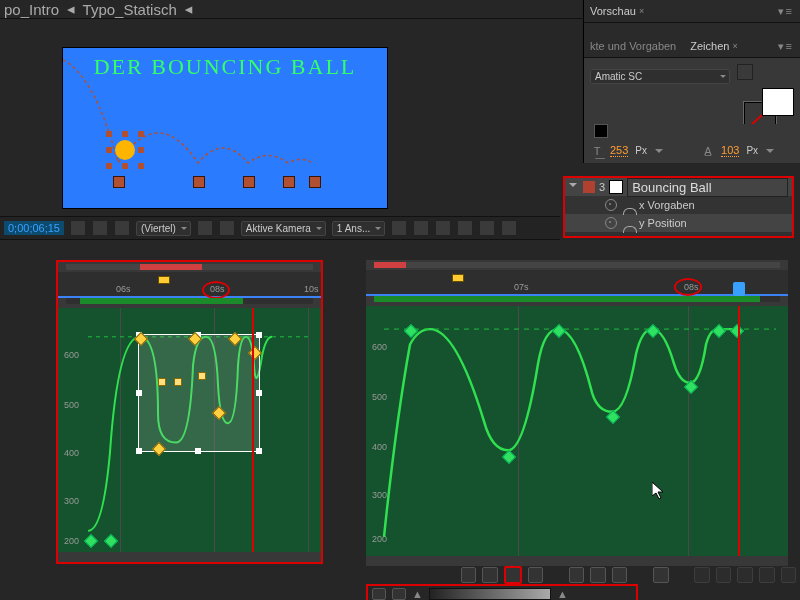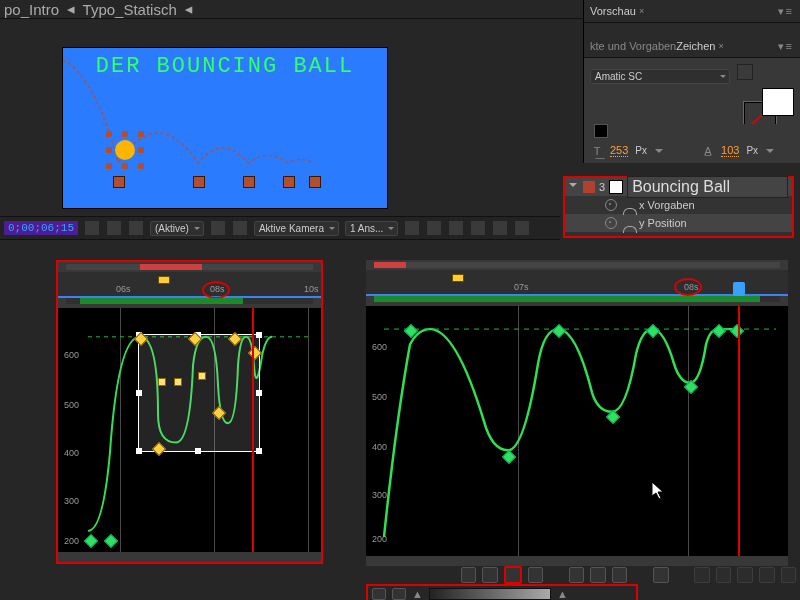--- a/index.html
+++ b/index.html
@@ -1,22 +1,22 @@
 <!DOCTYPE html>
 <html><head>
 <meta charset="utf-8">
 <style>
   html,body{margin:0;padding:0;width:800px;height:600px;background:#262626;font-family:sans-serif;font-size:11px;color:#bbb;overflow:hidden}
   .tabbar{background:#262626;border-bottom:1px solid #111;height:18px;display:flex;align-items:center;padding:0 4px;gap:8px}
   .tab{color:#aaa;font-size:15px}
   .viewport-wrap{padding:28px 0 0 62px}
   .viewport{width:324px;height:160px;background:#2b7bff;position:relative;border:1px solid #000}
-  .viewport .title{position:absolute;left:50%;top:6px;transform:translateX(-50%);color:#33ff66;font-size:22px;letter-spacing:2px;font-family:Liberation Mono, monospace;white-space:nowrap}
+  .viewport .title{position:absolute;left:50%;top:6px;transform:translateX(-50%);color:#33ff66;font-size:22px;letter-spacing:2px;font-family:Liberation Serif, serif;white-space:nowrap}
   .toolbar{height:22px;background:#232323;border-top:1px solid #111;border-bottom:1px solid #111;display:flex;align-items:center;padding:0 4px;gap:6px}
-  .tc{background:#4c1d95;color:#3aa0ff;padding:1px 4px;font-family:Liberation Mono, monospace;font-size:11px}
+  .tc{background:#0c4a6e;color:#3aa0ff;padding:1px 4px;font-family:Liberation Sans, sans-serif;font-size:11px}
   .dd{background:#2f2f2f;border:1px solid #444;color:#ccc;font-size:10px;padding:1px 14px 1px 4px;position:relative;border-radius:2px}
   .dd:after{content:"";position:absolute;right:3px;top:5px;border:3px solid transparent;border-top-color:#888}
   .ico{width:14px;height:14px;background:#3a3a3a;border:1px solid #222;display:inline-block}
   .panels-right{position:absolute;right:0;top:0;width:216px;background:#2a2a2a;border-left:1px solid #000}
   .panel-hdr{height:22px;background:#2a2a2a;display:flex;align-items:center;border-bottom:1px solid #111;padding:0 6px;font-size:11px;color:#ccc}
   .panel-hdr .x{font-size:9px;margin-left:3px;color:#888}
   .panel-hdr .menu{margin-left:auto;letter-spacing:2px;color:#888}
   .char-panel{padding:6px;background:#383838}
   .char-panel .dd{display:inline-block;margin-bottom:4px}
   .ddw{width:120px}
@@ -28,34 +28,34 @@
   .char-row{display:flex;align-items:center;gap:6px;margin-top:4px}
   .char-row .glyph{color:#888;font-size:11px;width:14px;text-align:center}
   .numfield{color:#ff9c33;font-size:11px;border-bottom:1px dotted #ff9c33}
   .unit{color:#ccc;font-size:10px;margin-left:1px}
   .mini-arrow{width:0;height:0;border:4px solid transparent;border-top-color:#888;margin-left:2px;margin-top:4px}
   .layer-box{position:absolute;right:6px;top:176px;width:227px;border:2px solid #d00;background:#303030;padding-bottom:4px}
   .layer-row{display:flex;align-items:center;height:18px;padding:0 4px;gap:4px;background:#333}
   .layer-row.sel{background:#444}
   .twirl{width:0;height:0;border:4px solid transparent;border-top-color:#aaa;margin-right:2px}
   .sq{width:12px;height:12px;display:inline-block}
-  .layer-name{background:#444;color:#ddd;font-size:16px;padding:1px 4px;flex:1;border:1px solid #222}
+  .layer-name{background:#444;color:#ddd;font-size:13px;padding:1px 4px;flex:1;border:1px solid #222}
   .prop{font-size:11px;color:#ccc}
   .kf-ico{width:10px;height:10px;border:1px solid #888;border-radius:50%;position:relative;display:inline-block;margin-right:2px}
   .kf-ico:after{content:"";position:absolute;left:3px;top:3px;width:2px;height:2px;background:#888;border-radius:50%}
   .curve-ico{width:12px;height:10px;display:inline-block;position:relative}
   .curve-ico:before{content:"";position:absolute;left:0;top:8px;width:12px;height:6px;border:1px solid #aaa;border-bottom:none;border-radius:6px 6px 0 0}
   
   .graphs{position:absolute;left:0;top:246px;right:0;bottom:0}
   .ge{position:absolute;background:#383838}
   .ge.left{left:56px;top:14px;width:263px;height:300px;border:2px solid #d00}
   .ge.right{left:366px;top:14px;width:422px;height:306px}
   .ruler{height:24px;background:#2e2e2e;border-bottom:2px solid #3b82f6;position:relative}
   .ruler .tick{position:absolute;top:12px;font-size:9px;color:#999}
-  .plot{position:absolute;left:0;right:0;top:46px;bottom:10px;background:#000000}
+  .plot{position:absolute;left:0;right:0;top:46px;bottom:10px;background:#14532d}
   .grid-v{position:absolute;top:0;bottom:0;border-left:1px solid #4a4a4a}
   .ylabel{position:absolute;left:6px;font-size:9px;color:#999}
   svg.curve{position:absolute;left:0;top:0;width:100%;height:100%}
   .playhead{position:absolute;top:0;bottom:0;width:2px;background:#d00}
   .cti-head{position:absolute;top:-24px;left:-5px;width:12px;height:14px;background:#3aa0ff;border-radius:2px}
   .red-circle{position:absolute;width:24px;height:14px;border:2px solid #d00;border-radius:50%}
   .sel-box-ge{position:absolute;border:1px solid #fff}
   .handle{position:absolute;width:6px;height:6px;background:#fff}
   .bottom-bar{position:absolute;left:366px;bottom:0;height:34px;right:0}
   .bb-row{display:flex;align-items:center;gap:6px;height:18px;padding:0 4px}
@@ -105,21 +105,21 @@
       <div style="position:absolute;right:-2px;top:14px;width:6px;height:6px;background:#b05030"></div>
     </div>
   </div>
 </div>
 
 <div class="toolbar" style="position:absolute;left:0;top:216px;right:240px">
   <span class="tc">0;00;06;15</span>
   <span class="ico"></span>
   <span class="ico"></span>
   <span class="ico"></span>
-  <span class="dd">(Aktive)</span>
+  <span class="dd">(Viertel)</span>
   <span class="ico"></span>
   <span class="ico"></span>
   <span class="dd">Aktive Kamera</span>
   <span class="dd">1 Ans...</span>
   <span class="ico"></span>
   <span class="ico"></span>
   <span class="ico"></span>
   <span class="ico"></span>
   <span class="ico"></span>
   <span class="ico"></span>
@@ -127,21 +127,21 @@
 
 <div class="panels-right">
   <div class="panel-hdr">
     <span>Vorschau</span>
       <span class="x">×</span>
     <span class="menu">▾≡</span>
   </div>
   <div style="height:12px;background:#2a2a2a"></div>
   <div class="panel-hdr">
     <span style="color:#888">kte und Vorgaben</span>
-    <span style="">Zeichen</span>
+    <span style="margin-left:14px">Zeichen</span>
       <span class="x">×</span>
     <span class="menu">▾≡</span>
   </div>
   <div class="char-panel">
     <div style="overflow:hidden">
       <span class="dd ddw">Amatic SC</span>
       <span class="ico" style="margin-left:4px"></span>
       <div class="swatches">
         <div class="stroke"></div>
           <div class="fill"></div>

